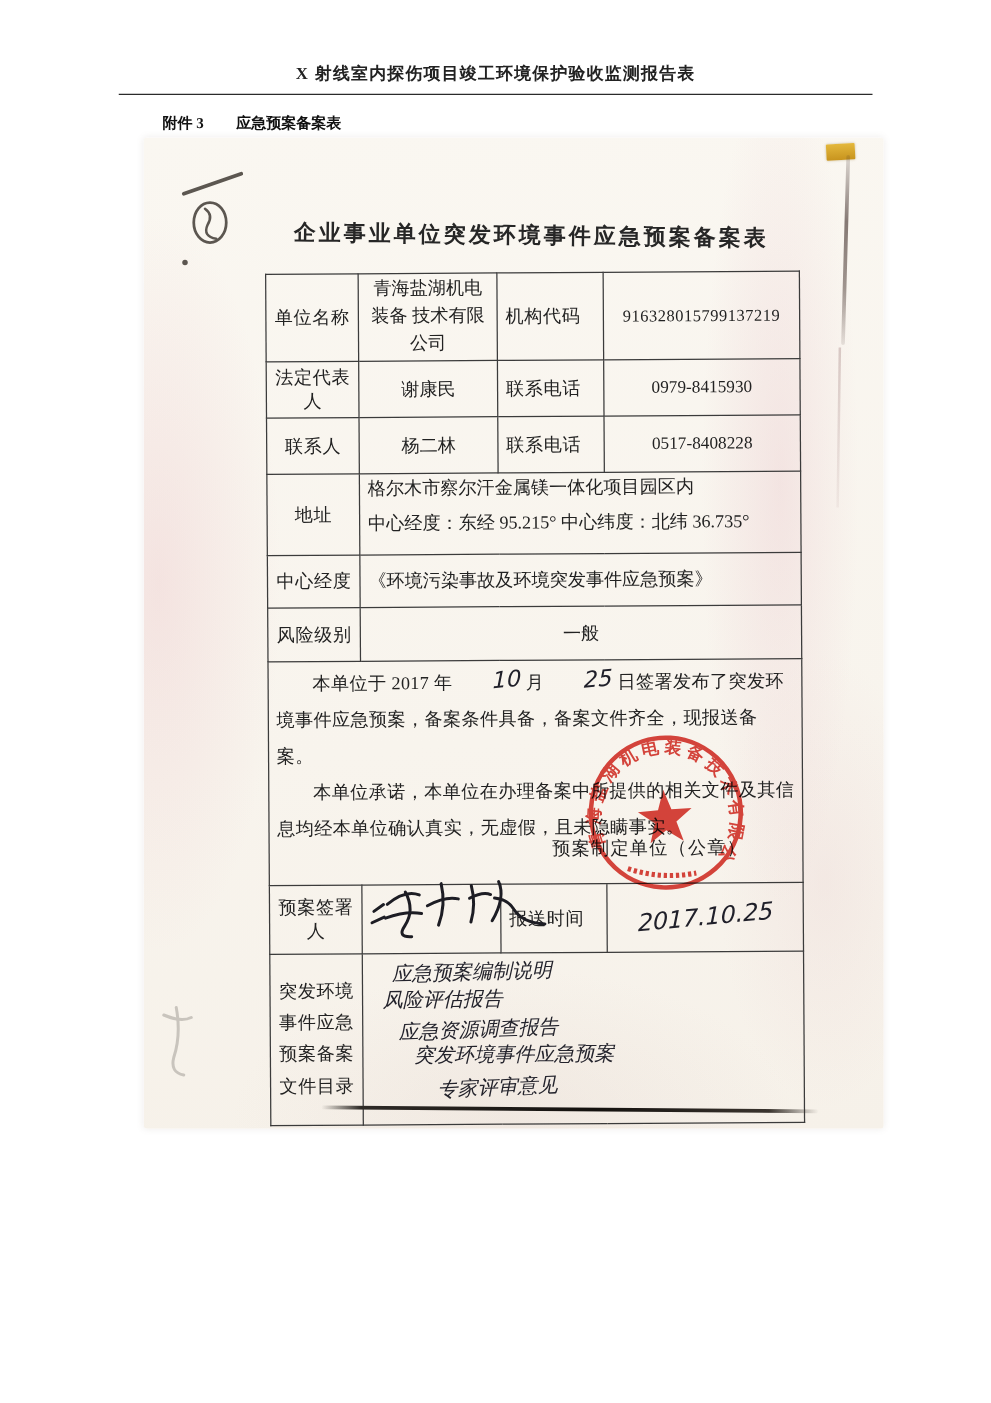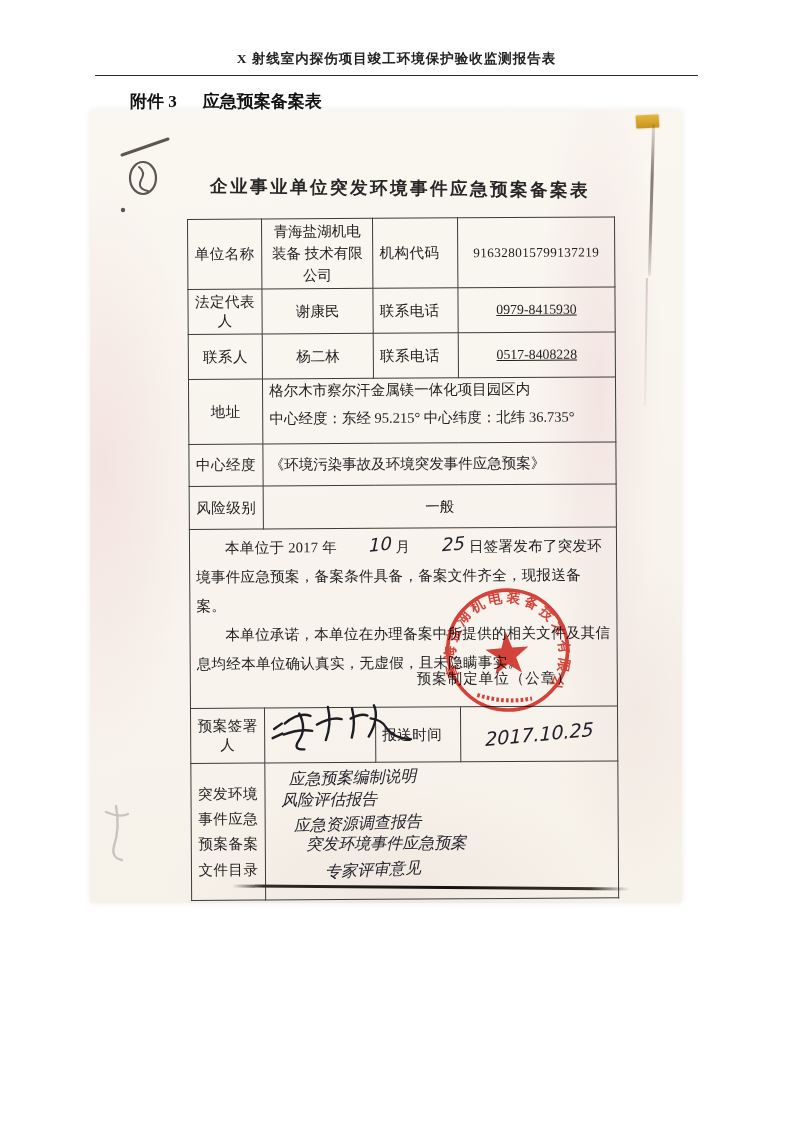--- a/index.html
+++ b/index.html
@@ -6,25 +6,25 @@
   .page{
     position:relative;width:793px;height:1070px;background:#ffffff;overflow:hidden;
     font-family:"Liberation Serif","DejaVu Serif",serif;color:#1c1c1c;
   }
   
   .header-title{
     padding-top:50px;text-align:center;font-size:13.5px;font-weight:600;
     letter-spacing:1px;color:#222;
   }
   .header-rule{margin:7px 95px 0 95px;border-top:1.6px solid #2b2b2b;}
-  .attachment-heading{margin:14px 0 0 130px;font-size:17px;font-weight:bold;color:#111;}
+  .attachment-heading{margin:14px 0 0 130px;font-size:12px;font-weight:bold;color:#111;}
   .attachment-heading .att-label{margin-right:26px;}
   
   .scan{
-    position:absolute;left:90px;top:110px;width:592px;height:793px;
+    position:absolute;left:115px;top:110px;width:592px;height:793px;
     background:
       radial-gradient(ellipse 140px 420px at 2% 45%, rgba(233,186,192,.30), transparent 70%),
       radial-gradient(ellipse 90px 480px at 86% 35%, rgba(231,192,199,.32), transparent 70%),
       radial-gradient(ellipse 120px 260px at 92% 75%, rgba(228,196,198,.22), transparent 70%),
       radial-gradient(ellipse 300px 160px at 50% 99%, rgba(222,204,198,.25), transparent 75%),
       linear-gradient(175deg,#faf7f1 0%,#f8f4ed 60%,#f6f1e9 100%);
     border-radius:3px;
     box-shadow:0 0 6px rgba(120,110,95,.12);
   }
   .sticker{
@@ -57,21 +57,21 @@
   .form-table td{border:1.2px solid #3b3b3b;padding:2px 6px;}
   .form-table td.lbl{text-align:center;letter-spacing:.5px;width:72px;}
   .form-table td.lbl3{text-align:left;letter-spacing:.5px;width:84px;}
   .form-table td.val2{width:116px;text-align:center;}
   .form-table td.val4{width:148px;text-align:center;}
   .r1 td{height:55px;}
   .r2 td,.r3 td{height:40px;}
   .unitname{line-height:1.5;padding-left:9px;}
   .orgcode{font-size:13.2px;letter-spacing:.4px;text-align:center;}
   .namecell{text-align:center;padding-top:12px;}
-  .phonecell{text-align:center;font-size:13.8px;text-decoration:underline;}
+  .phonecell{text-align:center;font-size:13.8px;}
   .addr-cell{height:60px;vertical-align:top;padding:4px 8px;}
   .addr-l2{margin-top:9px;}
   .plan-cell{height:37px;padding-left:10px;}
   .risk-cell{height:38px;text-align:center;}
   .decl-cell{height:174px;vertical-align:top;position:relative;padding:4px 10px 0 10px;}
   .decl-cell p{margin:0;text-indent:2em;line-height:29px;letter-spacing:.3px;}
   .hw{
     font-family:"DejaVu Sans",sans-serif;font-style:italic;color:#20202a;
     display:inline-block;transform:rotate(-5deg) skewX(-6deg);
   }

